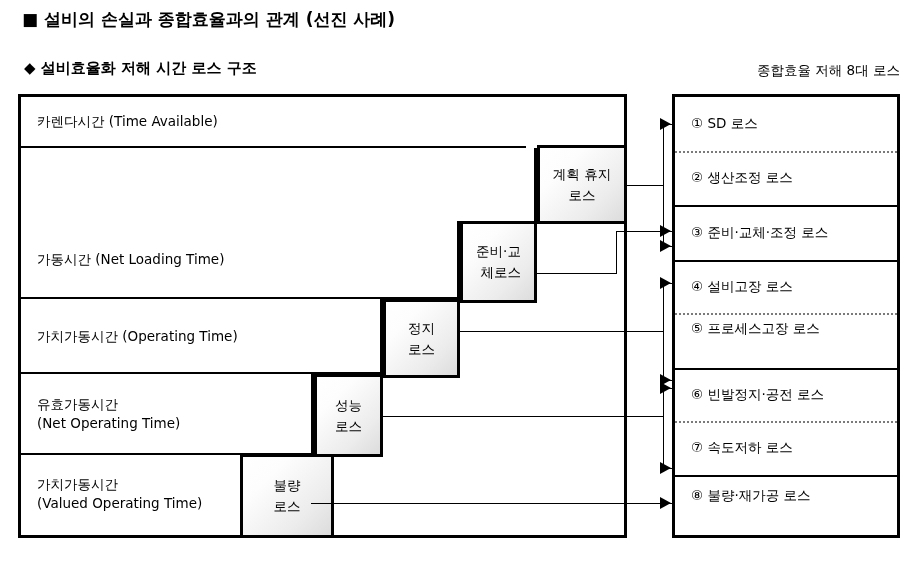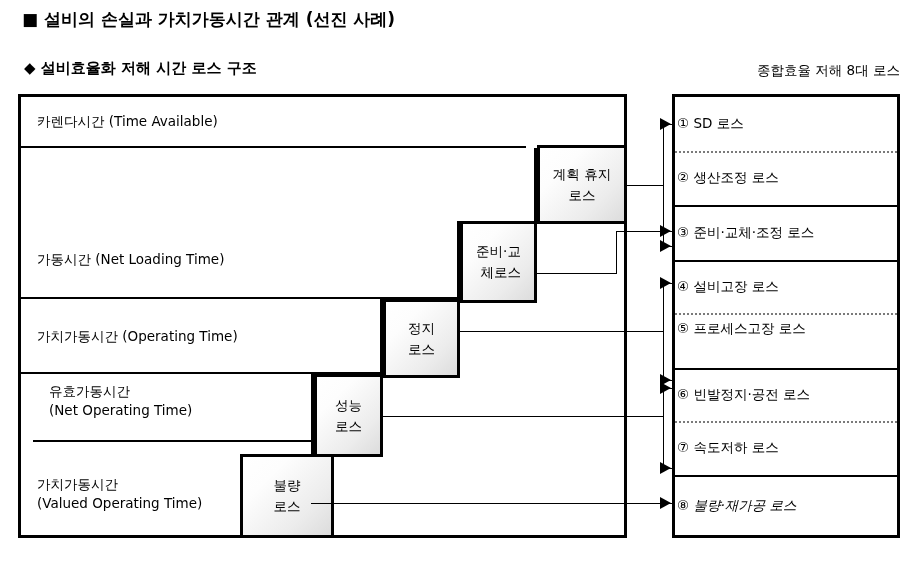--- a/index.html
+++ b/index.html
@@ -104,21 +104,21 @@
   }
   .loss-row {
     position: absolute;
     left: 0;
     right: 0;
     box-sizing: border-box;
     display: flex;
     align-items: center;
   }
   .loss-row .loss-text {
-    padding-left: 2px;
+    padding-left: 16px;
     font-size: 13.5px;
     white-space: nowrap;
   }
   .sep {
     position: absolute;
     left: 0;
     right: 0;
     height: 0;
   }
   .sep.solid { border-top: 2px solid #000; }
@@ -140,40 +140,40 @@
     width: 0;
     height: 0;
     border-top: 6px solid transparent;
     border-bottom: 6px solid transparent;
     border-left: 11px solid #000;
   }
 </style>
 </head>
 <body>
 
-<div id="page-title">■ 설비의 손실과 가치가동시간 관계 (선진 사례)</div>
+<div id="page-title">■ 설비의 손실과 종합효율과의 관계 (선진 사례)</div>
 <div id="section-title">◆ 설비효율화 저해 시간 로스 구조</div>
 <div id="right-title">종합효율 저해 8대 로스</div>
 
 <div id="time-table">
 
   <div class="time-row" style="top:0px; height:51px; width:505px;">
     <div class="time-label" style="top:15px;">카렌다시간 (Time Available)</div>
   </div>
 
 
   <div class="time-row" style="top:124px; height:78px; width:439px;">
     <div class="time-label" style="top:29px;">가동시간 (Net Loading Time)</div>
   </div>
 
   <div class="time-row" style="top:202px; height:75px; width:362px;">
     <div class="time-label" style="top:28px;">가치가동시간 (Operating Time)</div>
   </div>
 
-  <div class="time-row" style="top:265px; height:80px; width:293px;margin-left:12px;">
+  <div class="time-row" style="top:278px; height:80px; width:293px;">
     <div class="time-label" style="top:20px;">유효가동시간
  (Net Operating Time)</div>
   </div>
 
   <div class="time-row last" style="top:357px; height:81px; width:222px;">
     <div class="time-label" style="top:21px;">가치가동시간
 (Valued Operating Time)</div>
   </div>
 
   <div class="vedge" style="left:513px; top:51px;  height:73px;"></div>
@@ -237,21 +237,21 @@
   <div class="loss-row" style="top:271px; height:53px;">
     <span class="loss-text">⑥ 빈발정지·공전 로스</span>
   </div>
   <div class="sep dotted" style="top:324px;"></div>
 
   <div class="loss-row" style="top:324px; height:54px;">
     <span class="loss-text">⑦ 속도저하 로스</span>
   </div>
   <div class="sep solid" style="top:378px;"></div>
 
-  <div class="loss-row" style="top:384px; height:49px;font-style:italic;">
+  <div class="loss-row" style="top:374px; height:49px;">
     <span class="loss-text">⑧ 불량·재가공 로스</span>
   </div>
 </div>
 
 <div class="hline" style="left:627px; top:185px; width:37px;"></div>
 <div class="vline" style="left:663px; top:124px; height:122px;"></div>
 <div class="hline" style="left:663px; top:124px; width:10px;"></div>
 <div class="arrow" style="left:660px; top:118px;"></div>
 <div class="hline" style="left:663px; top:246px; width:10px;"></div>
 <div class="arrow" style="left:660px; top:240px;"></div>

